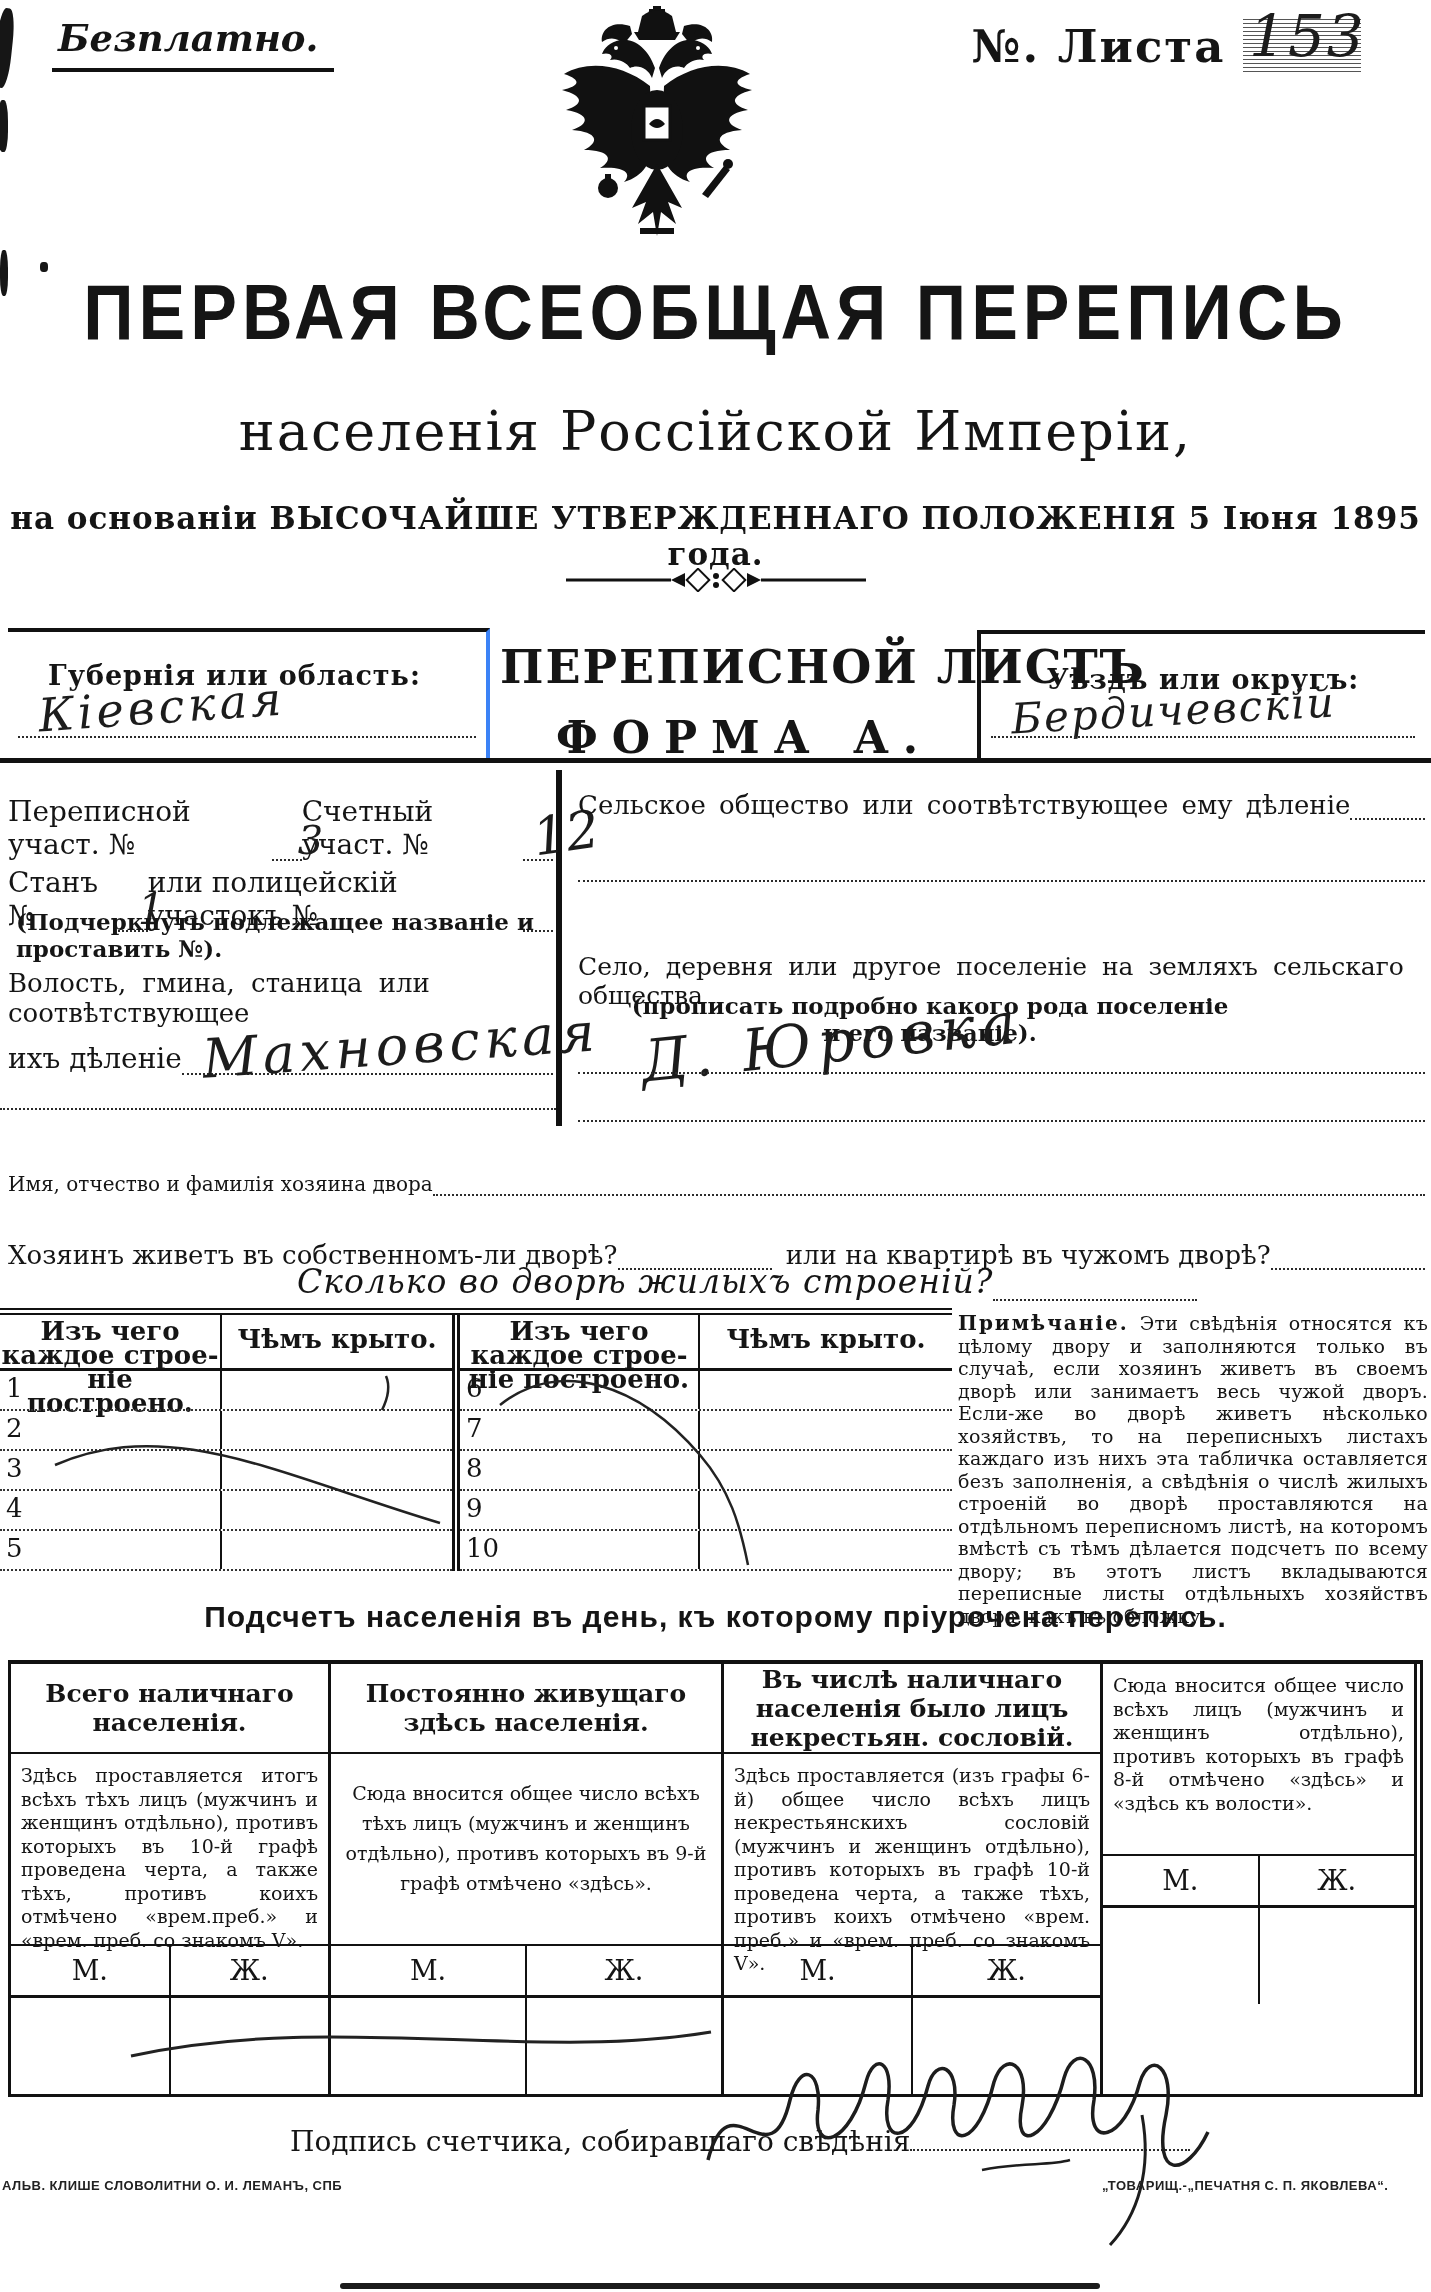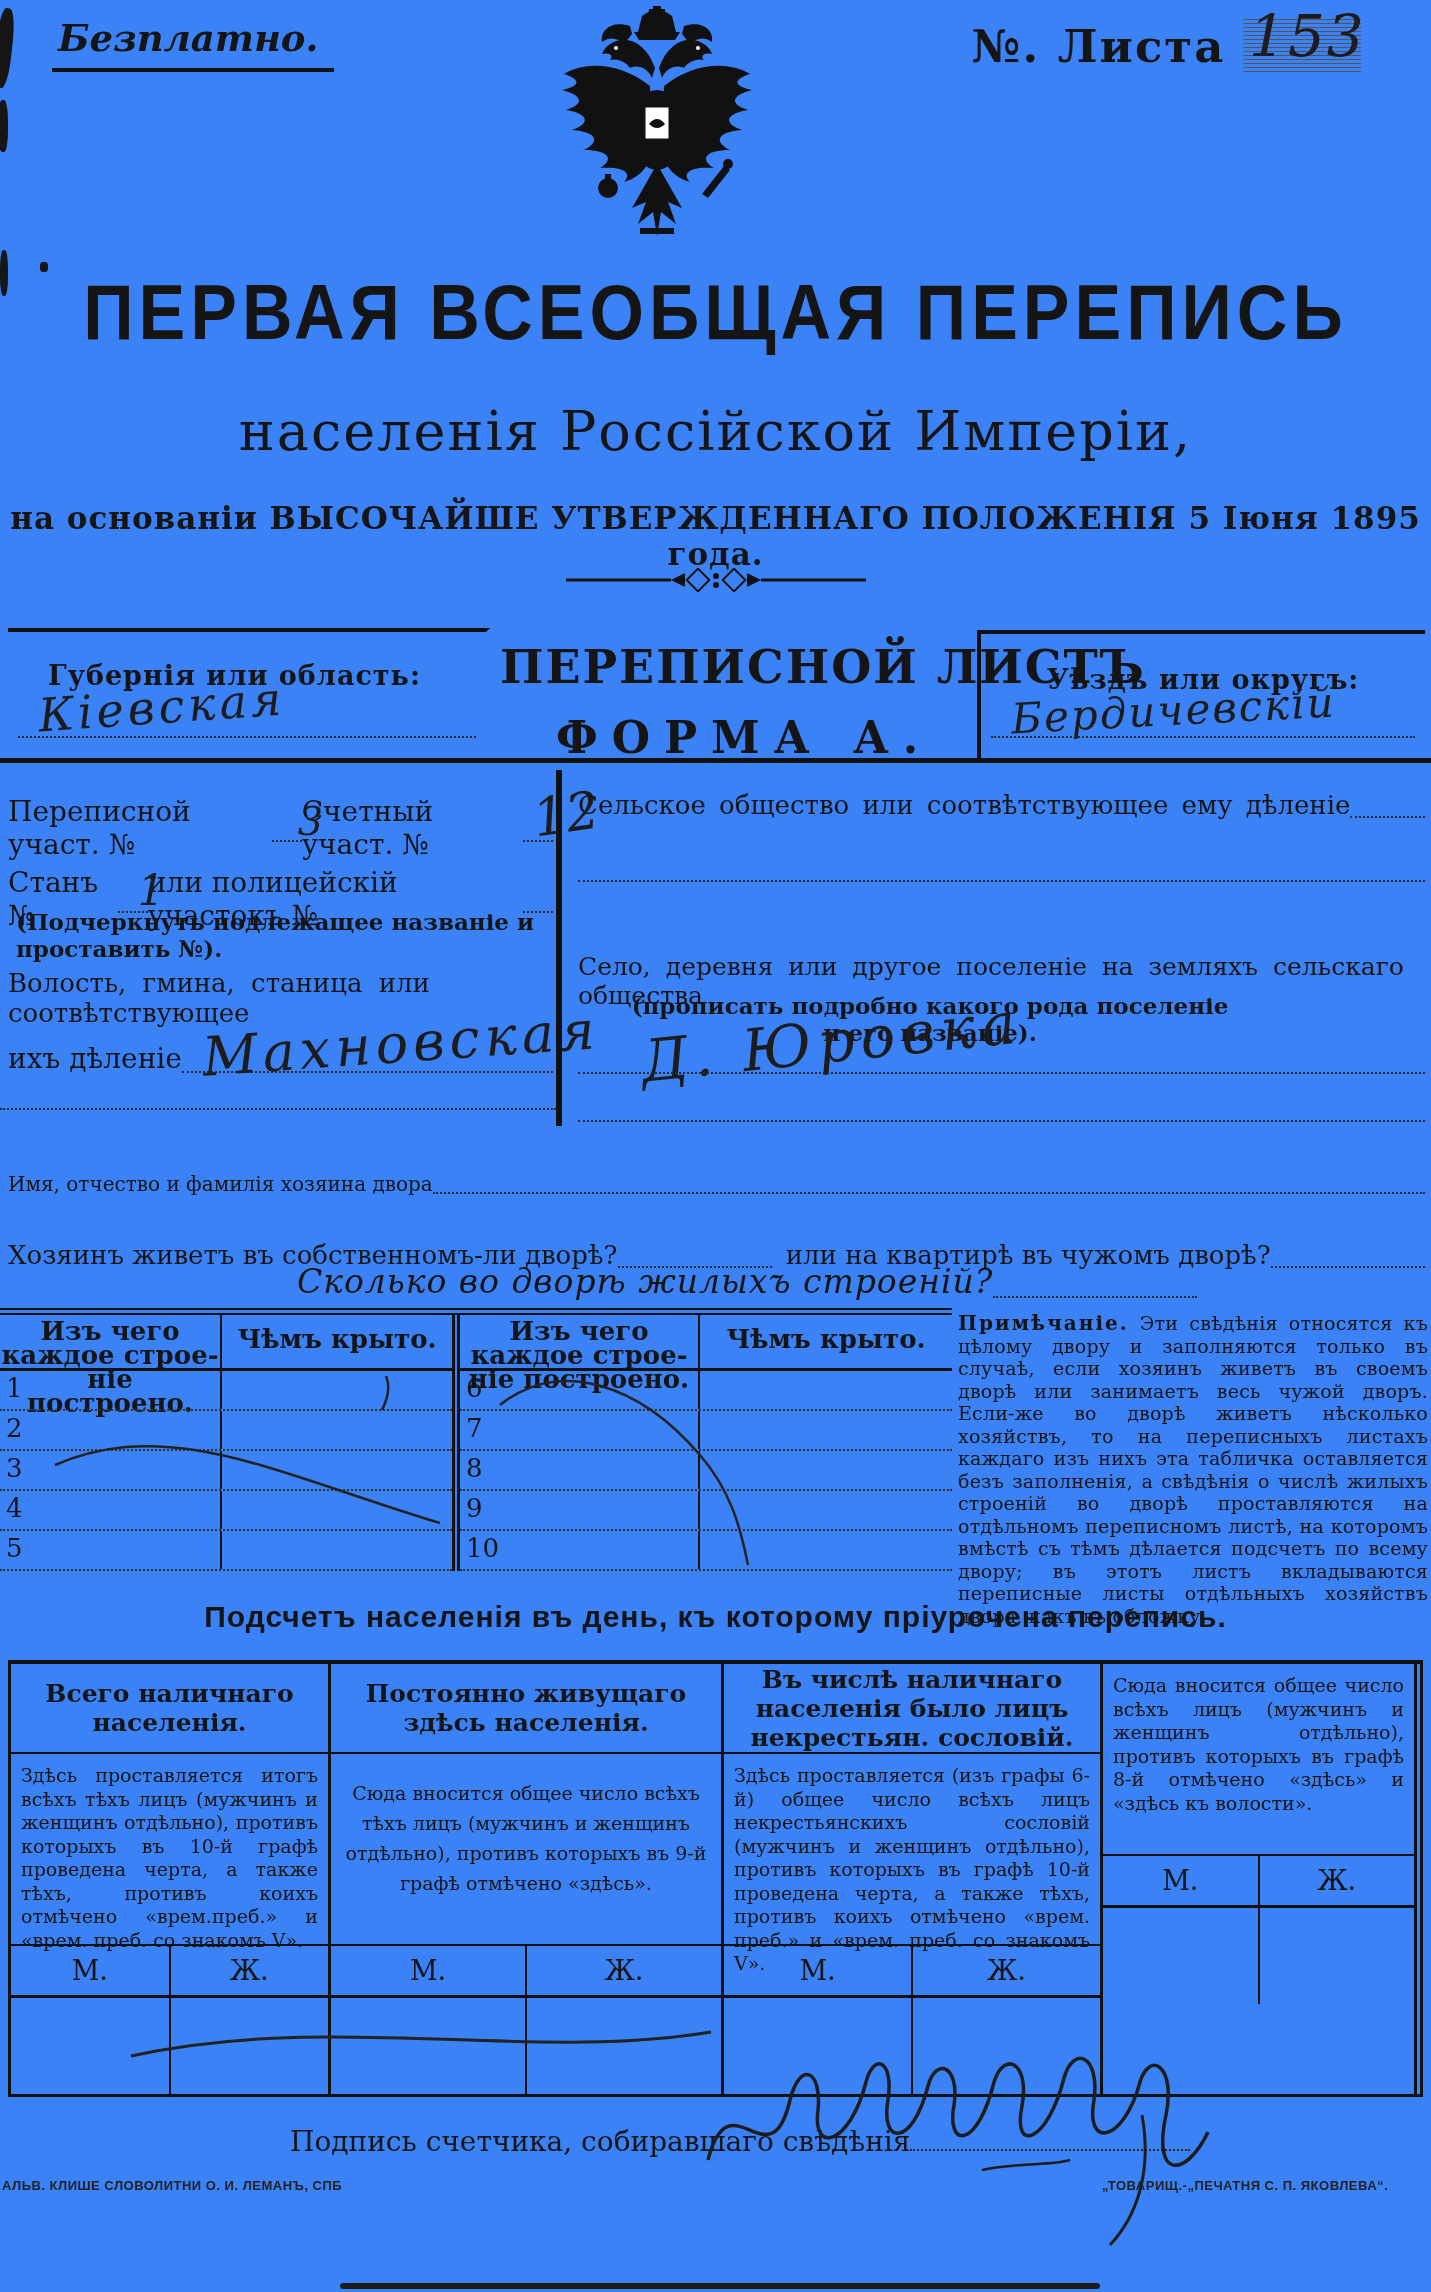--- a/index.html
+++ b/index.html
@@ -1,25 +1,25 @@
 <!DOCTYPE html>
 <html><head>
 <meta charset="utf-8">
 <style>
   * { margin:0; padding:0; box-sizing:border-box; }
   html,body { background:#e8e8e4; }
   .page {
     position:relative; width:1431px; height:2292px; margin:0 auto;
-    background:#3b82f6; color:#151515; overflow:hidden;
+    background:#ffffff; color:#151515; overflow:hidden;
     font-family:"DejaVu Serif", serif;
   }
   .abs { position:absolute; }
   .ctr { text-align:center; }
   .lead { flex:1 1 auto; border-bottom:2px dotted #2b2b2b; height:1em; min-width:30px; }
-  .row { display:flex; align-items:center; }
+  .row { display:flex; align-items:flex-end; }
 
   
   .bezplatno { left:52px; top:16px; font-size:37px; font-weight:bold; font-style:italic;
                border-bottom:4px solid #111; padding:0 16px 8px 6px; }
   .sheetno { right:70px; top:18px; font-size:45px; font-weight:bold; letter-spacing:2px; white-space:nowrap; }
   .hatch { display:inline-block; position:relative; width:118px; height:54px; vertical-align:-10px;
            background:repeating-linear-gradient(0deg,#555 0 1px, transparent 1px 4px); }
   .hatch .hand { position:absolute; left:6px; top:-16px; font-size:58px; }
   .hand { font-style:italic; font-weight:normal; color:#1c1c1c; font-family:"DejaVu Serif", serif; }
 

